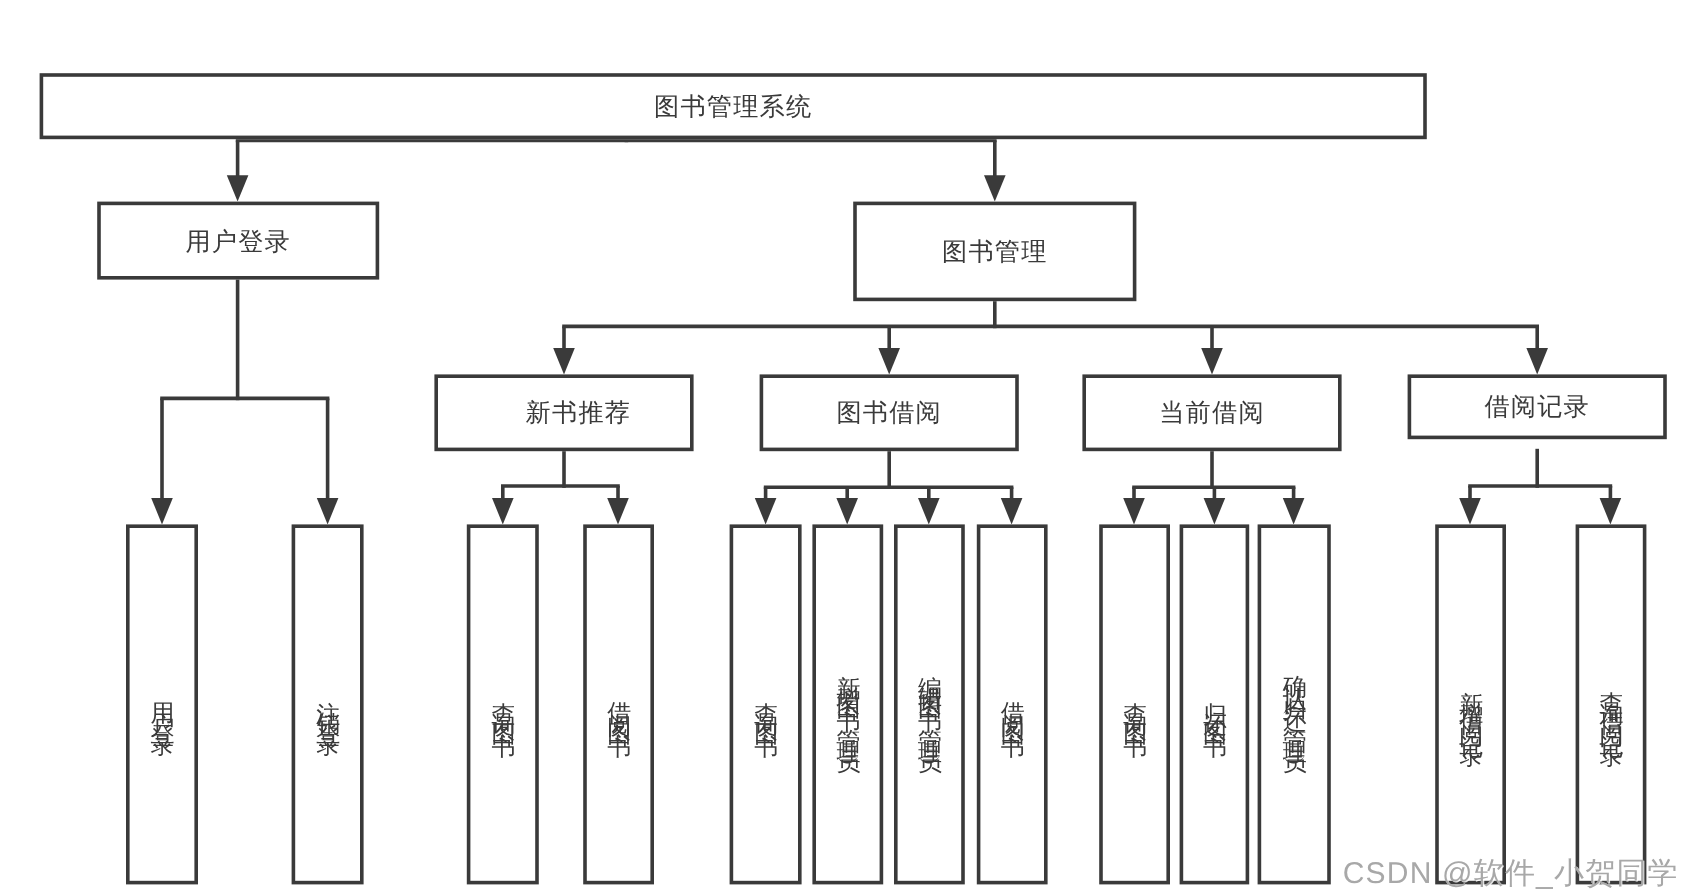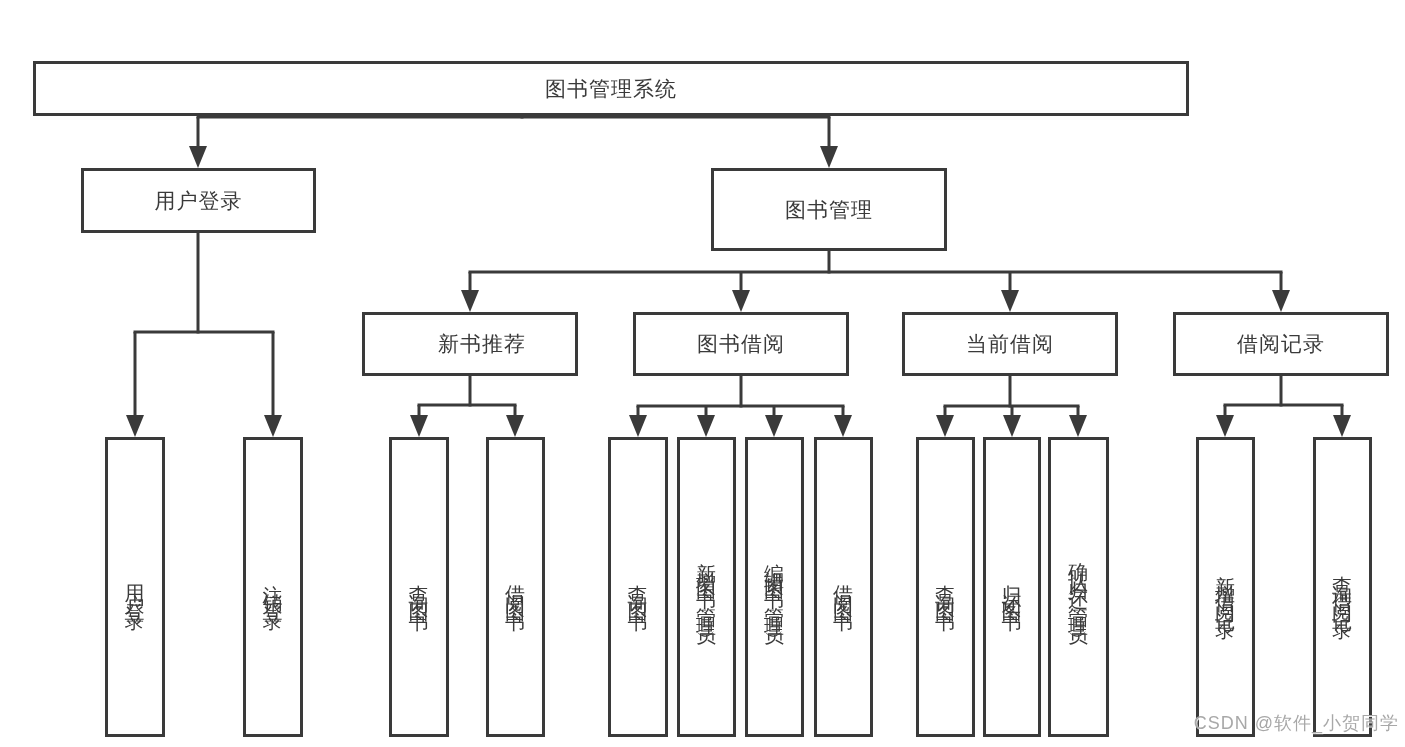--- a/index.html
+++ b/index.html
@@ -29,21 +29,21 @@
     font-size:20px;
     letter-spacing:9px;
     line-height:1;
     white-space:nowrap;
   }
   .watermark{
     position:absolute;
     right:6px;
     top:711px;
     z-index:3;
-    font-size:18px;
+    font-size:25px;
     letter-spacing:1px;
     color:#a8a8a8;
     text-shadow:1px 1px 0 rgba(255,255,255,0.85);
   }
 </style>
 </head>
 <body>
 
 <div id="stage">
 
@@ -129,21 +129,21 @@
 
   <div class="node hbox" style="left:362px;top:312px;width:216px;height:64px;padding-left:24px;">
     <span>新书推荐</span>
   </div>
   <div class="node hbox" style="left:633px;top:312px;width:216px;height:64px;">
     <span>图书借阅</span>
   </div>
   <div class="node hbox" style="left:902px;top:312px;width:216px;height:64px;">
     <span>当前借阅</span>
   </div>
-  <div class="node hbox" style="left:1173px;top:312px;width:216px;height:64px;">
+  <div class="node hbox" style="left:1173px;top:312px;width:216px;height:54px;">
     <span>借阅记录</span>
   </div>
 
   <div class="node vbox" style="left:105px;top:437px;width:60px;height:300px;">
     <span class="vtext">用户登录</span>
   </div>
   <div class="node vbox" style="left:243px;top:437px;width:60px;height:300px;">
     <span class="vtext">注销登录</span>
   </div>
 

